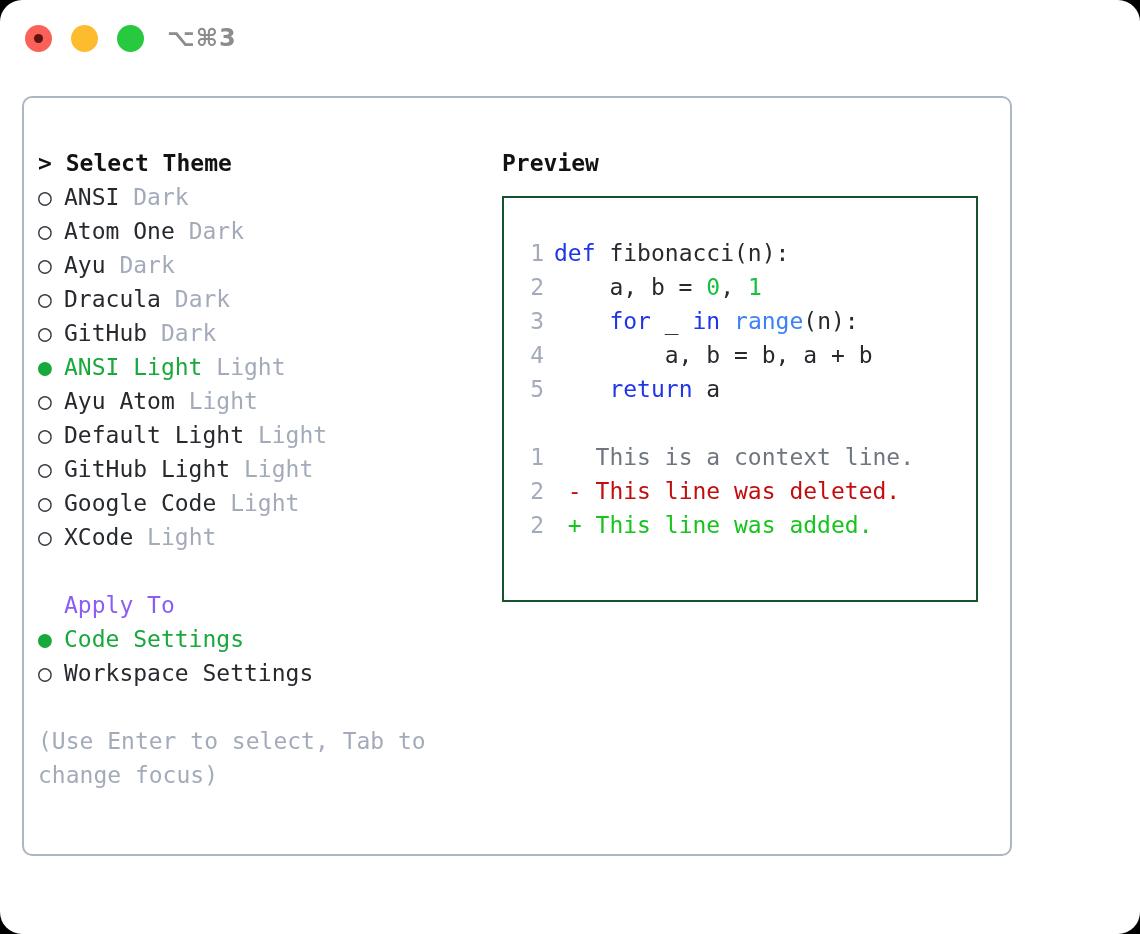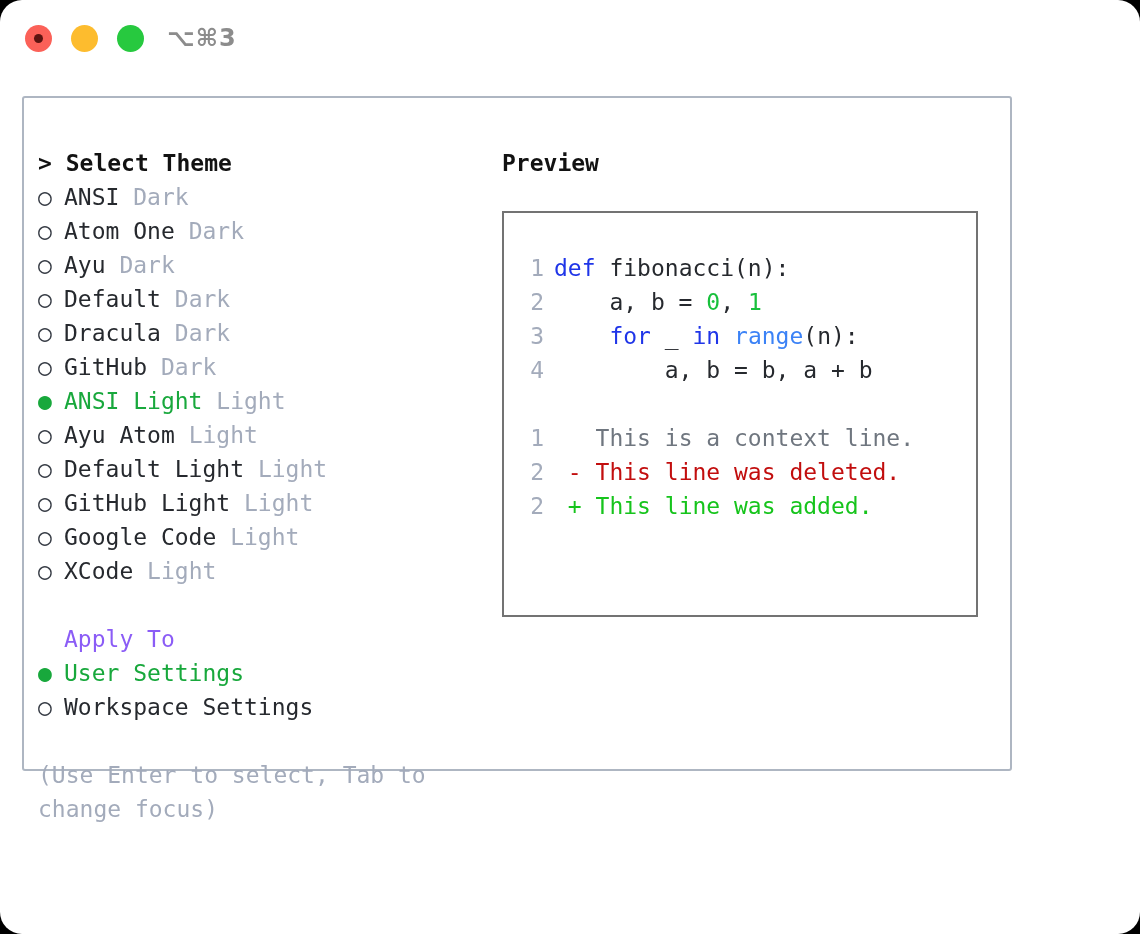--- a/index.html
+++ b/index.html
@@ -67,23 +67,23 @@
     letter-spacing: 1px;
     white-space: pre;
   }
 
   
   #panel {
     position: absolute;
     left: 22px;
     top: 96px;
     width: 990px;
-    height: 675px;
+    height: 760px;
     border: 2px solid #aeb6c2;
-    border-radius: 3px;
+    border-radius: 10px;
     background: #ffffff;
     box-sizing: border-box;
   }
 
   
   #left-col {
     position: absolute;
     left: 14px;
     top: 48px;
     width: 450px;
@@ -148,24 +148,24 @@
   }
   #preview-title {
     font-size: 23px;
     font-weight: bold;
     color: #121212;
     height: 34px;
     line-height: 34px;
     white-space: pre;
   }
   #preview-box {
-    margin-top: 31px;
+    margin-top: 16px;
     width: 476px;
     height: 406px;
-    border: 2px solid #737373;
+    border: 2px solid #14532d;
     background: #ffffff;
     box-sizing: border-box;
     position: relative;
   }
   #code-area {
     position: absolute;
     left: 12px;
     top: 38px;
     right: 6px;
   }
@@ -208,53 +208,53 @@
   <div id="panel">
 
     <div id="left-col">
 
       <div id="select-theme-header">&gt; Select Theme</div>
 
       <div id="theme-list">
           <div class="row theme-row"><span class="bullet">○</span><span class="theme-name">ANSI </span><span class="theme-kind">Dark</span></div>
           <div class="row theme-row"><span class="bullet">○</span><span class="theme-name">Atom One </span><span class="theme-kind">Dark</span></div>
           <div class="row theme-row"><span class="bullet">○</span><span class="theme-name">Ayu </span><span class="theme-kind">Dark</span></div>
-          <div class="row theme-row"><span class="bullet">○</span><span class="theme-name">Default </span><span class="theme-kind">Dark</span></div>
           <div class="row theme-row"><span class="bullet">○</span><span class="theme-name">Dracula </span><span class="theme-kind">Dark</span></div>
           <div class="row theme-row"><span class="bullet">○</span><span class="theme-name">GitHub </span><span class="theme-kind">Dark</span></div>
           <div class="row theme-row selected"><span class="bullet sel">●</span><span class="theme-name">ANSI Light </span><span class="theme-kind">Light</span></div>
           <div class="row theme-row"><span class="bullet">○</span><span class="theme-name">Ayu Atom </span><span class="theme-kind">Light</span></div>
           <div class="row theme-row"><span class="bullet">○</span><span class="theme-name">Default Light </span><span class="theme-kind">Light</span></div>
           <div class="row theme-row"><span class="bullet">○</span><span class="theme-name">GitHub Light </span><span class="theme-kind">Light</span></div>
           <div class="row theme-row"><span class="bullet">○</span><span class="theme-name">Google Code </span><span class="theme-kind">Light</span></div>
           <div class="row theme-row"><span class="bullet">○</span><span class="theme-name">XCode </span><span class="theme-kind">Light</span></div>
         </div>
 
       <div class="spacer-row"></div>
 
       <div id="apply-to-label">Apply To</div>
 
       <div id="apply-list">
-          <div class="row apply-row selected"><span class="bullet sel">●</span><span class="apply-name">User Settings</span></div>
+          <div class="row apply-row selected"><span class="bullet sel">●</span><span class="apply-name">Code Settings</span></div>
           <div class="row apply-row"><span class="bullet">○</span><span class="apply-name">Workspace Settings</span></div>
         </div>
 
       <div id="hint">(Use Enter to select, Tab to change focus)</div>
     </div>
 
     <div id="right-col">
       <div id="preview-title">Preview</div>
 
       <div id="preview-box">
         <div id="code-area">
           <div id="code-lines">
               <div class="code-line"><span class="gutter">1</span><span class="tok-kw">def </span><span class="tok-txt">fibonacci(n):</span></div>
               <div class="code-line"><span class="gutter">2</span><span class="tok-txt">    a, b = </span><span class="tok-num">0</span><span class="tok-txt">, </span><span class="tok-num">1</span></div>
               <div class="code-line"><span class="gutter">3</span><span class="tok-txt">    </span><span class="tok-kw">for</span><span class="tok-txt"> _ </span><span class="tok-kw">in</span><span class="tok-txt"> </span><span class="tok-fn">range</span><span class="tok-txt">(n):</span></div>
               <div class="code-line"><span class="gutter">4</span><span class="tok-txt">        a, b = b, a + b</span></div>
+              <div class="code-line"><span class="gutter">5</span><span class="tok-txt">    </span><span class="tok-kw">return</span><span class="tok-txt"> a</span></div>
             </div>
           <div class="blank-line"></div>
           <div id="diff-lines">
               <div class="code-line"><span class="gutter">1</span><span class="tok-ctx">   </span><span class="tok-ctx">This is a context line.</span></div>
               <div class="code-line"><span class="gutter">2</span><span class="tok-del"> - </span><span class="tok-del">This line was deleted.</span></div>
               <div class="code-line"><span class="gutter">2</span><span class="tok-add"> + </span><span class="tok-add">This line was added.</span></div>
             </div>
         </div>
       </div>
     </div>

